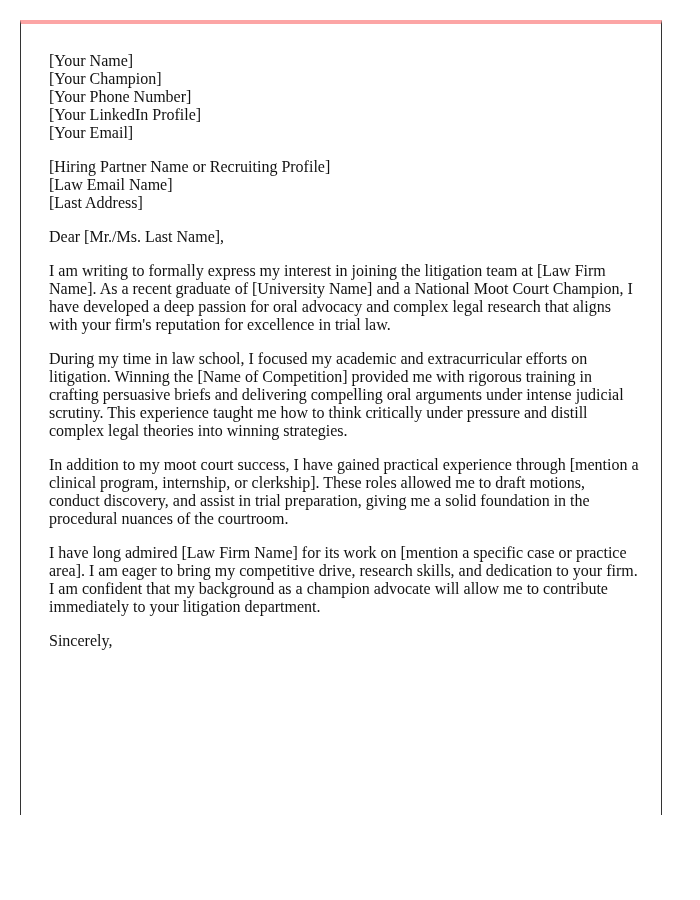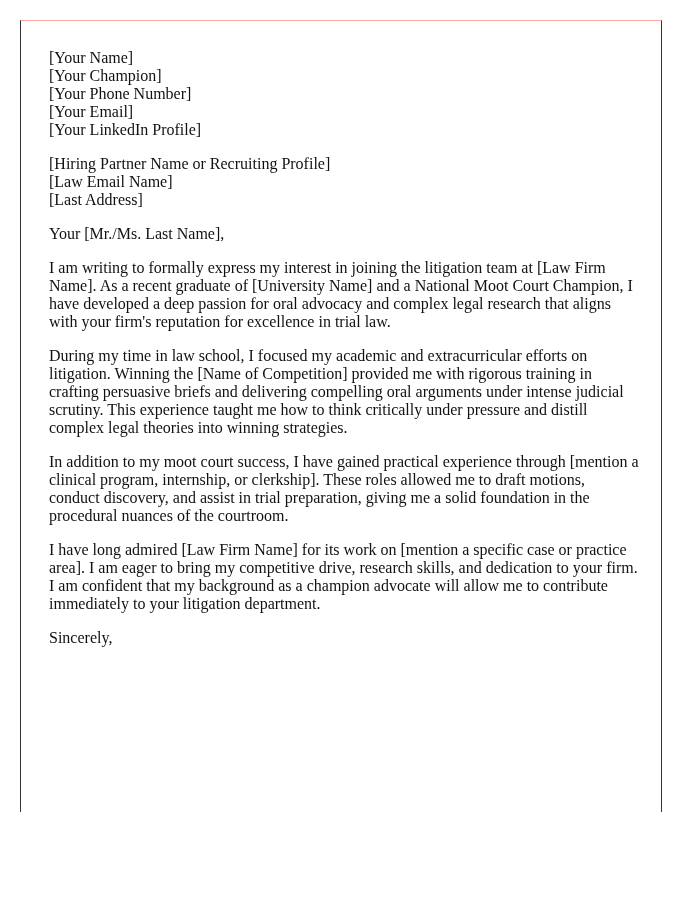--- a/index.html
+++ b/index.html
@@ -17,21 +17,21 @@
     line-height: 18px;
     color: #111111;
   }
   .page {
     position: absolute;
     left: 20px;
     top: 20px;
     width: 611px;
     height: 763px;
     padding: 28px 1px 0 28px;
-    border-top: 1px solid #fca5a5;
+    border-top: 4px solid #fca5a5;
     border-left: 1px solid #333333;
     border-right: 1px solid #333333;
     overflow: hidden;
     box-sizing: content-box;
   }
   .block {
     margin: 0 0 16px 0;
   }
   .block div {
     white-space: nowrap;
@@ -43,34 +43,34 @@
 </style>
 </head>
 <body>
 
 <div class="page">
 
   <div class="block">
     <div>[Your Name]</div>
     <div>[Your Champion]</div>
     <div>[Your Phone Number]</div>
+    <div>[Your LinkedIn Profile]</div>
     <div>[Your Email]</div>
-    <div>[Your LinkedIn Profile]</div>
   </div>
 
 
   <div class="block">
     <div>[Hiring Partner Name or Recruiting Profile]</div>
     <div>[Law Email Name]</div>
     <div>[Last Address]</div>
   </div>
 
 
   <div class="block">
-    <div>Your [Mr./Ms. Last Name],</div>
+    <div>Dear [Mr./Ms. Last Name],</div>
   </div>
 
   <p>I am writing to formally express my interest in joining the litigation team at [Law Firm Name]. As a recent graduate of [University Name] and a National Moot Court Champion, I have developed a deep passion for oral advocacy and complex legal research that aligns with your firm's reputation for excellence in trial law.</p>
   <p>During my time in law school, I focused my academic and extracurricular efforts on litigation. Winning the [Name of Competition] provided me with rigorous training in crafting persuasive briefs and delivering compelling oral arguments under intense judicial scrutiny. This experience taught me how to think critically under pressure and distill complex legal theories into winning strategies.</p>
   <p>In addition to my moot court success, I have gained practical experience through [mention a clinical program, internship, or clerkship]. These roles allowed me to draft motions, conduct discovery, and assist in trial preparation, giving me a solid foundation in the procedural nuances of the courtroom.</p>
   <p>I have long admired [Law Firm Name] for its work on [mention a specific case or practice area]. I am eager to bring my competitive drive, research skills, and dedication to your firm. I am confident that my background as a champion advocate will allow me to contribute immediately to your litigation department.</p>
 
   <div class="block">
     <div>Sincerely,</div>
   </div>

